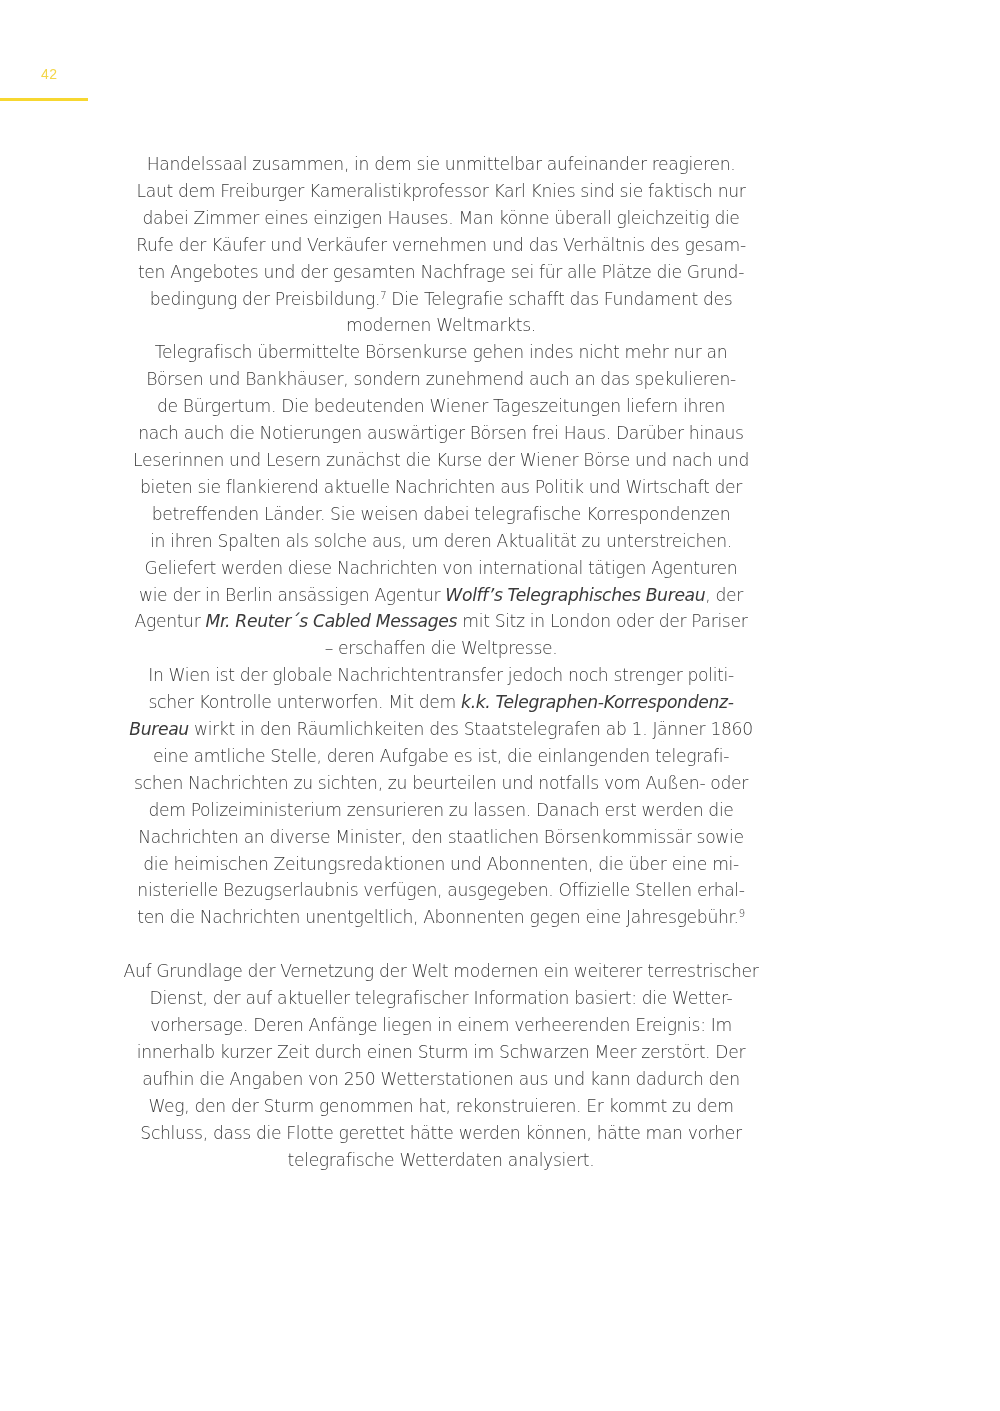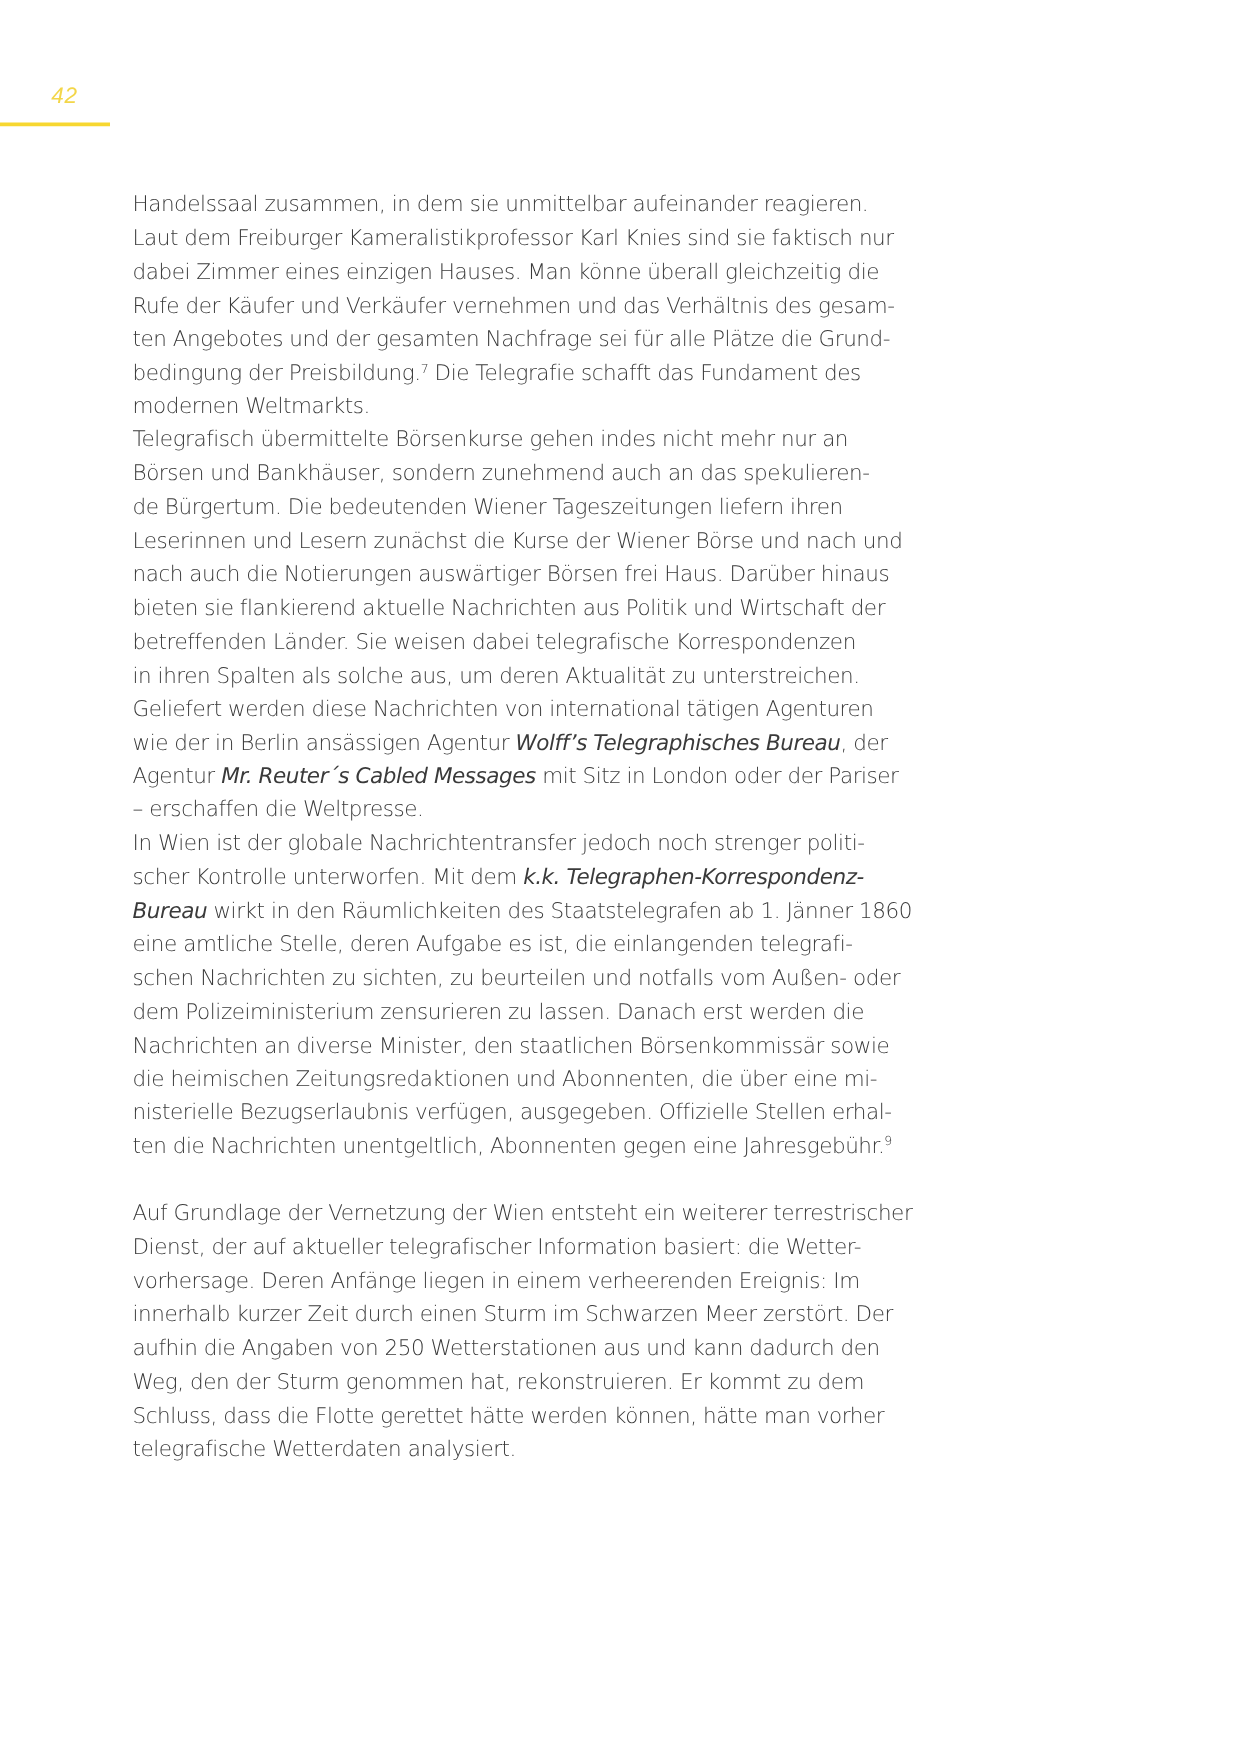--- a/index.html
+++ b/index.html
@@ -1,32 +1,32 @@
 <!DOCTYPE html>
 <html><head>
 <meta charset="utf-8">
 <style>
   html, body { margin: 0; padding: 0; background: #ffffff; }
   body { width: 1000px; height: 1411px; position: relative; overflow: hidden; }
   .page-number {
     position: absolute; left: 41px; top: 66px;
-    font-family: "Liberation Sans", sans-serif; font-size: 18px;
-    color: #f3d649; letter-spacing: 0.5px; font-style: italic;
+    font-family: "Liberation Sans", sans-serif; font-size: 14px;
+    color: #f3d649; letter-spacing: 0.5px;
   }
   .page-rule {
     position: absolute; left: 0; top: 98px; width: 88px; height: 3px;
     background: #f7d730;
   }
   .body-text {
     position: absolute; left: 106px; top: 151px; width: 670px;
     font-family: "DejaVu Sans", sans-serif; font-size: 17.2px;
     line-height: 26.9px; color: #3a3a3a; font-weight: 300;
     letter-spacing: -0.35px;
   }
-  .line { display: block; white-space: nowrap; }
+  .line { display: block; white-space: nowrap; text-align: center; }
   .para-gap { height: 26.9px; }
   sup { font-size: 10px; vertical-align: 6px; line-height: 0; }
   em { }
 </style>
 </head>
 <body>
 
 <div class="page-number">42</div>
 <div class="page-rule"></div>
 
@@ -37,22 +37,22 @@
       <span class="line"><span>dabei Zimmer eines einzigen Hauses. Man könne überall gleichzeitig die</span></span>
       <span class="line"><span>Rufe der Käufer und Verkäufer vernehmen und das Verhältnis des gesam-</span></span>
       <span class="line"><span>ten Angebotes und der gesamten Nachfrage sei für alle Plätze die Grund-</span></span>
       <span class="line"><span>bedingung der Preisbildung.</span><sup>7</sup><span> Die Telegrafie schafft das Fundament des</span></span>
       <span class="line"><span>modernen Weltmarkts.</span></span>
     </div>
     <div class="paragraph">
       <span class="line"><span>Telegrafisch übermittelte Börsenkurse gehen indes nicht mehr nur an</span></span>
       <span class="line"><span>Börsen und Bankhäuser, sondern zunehmend auch an das spekulieren-</span></span>
       <span class="line"><span>de Bürgertum. Die bedeutenden Wiener Tageszeitungen liefern ihren</span></span>
+      <span class="line"><span>nach auch die Notierungen auswärtiger Börsen frei Haus. Darüber hinaus</span></span>
       <span class="line"><span>Leserinnen und Lesern zunächst die Kurse der Wiener Börse und nach und</span></span>
-      <span class="line"><span>nach auch die Notierungen auswärtiger Börsen frei Haus. Darüber hinaus</span></span>
       <span class="line"><span>bieten sie flankierend aktuelle Nachrichten aus Politik und Wirtschaft der</span></span>
       <span class="line"><span>betreffenden Länder. Sie weisen dabei telegrafische Korrespondenzen</span></span>
       <span class="line"><span>in ihren Spalten als solche aus, um deren Aktualität zu unterstreichen.</span></span>
       <span class="line"><span>Geliefert werden diese Nachrichten von international tätigen Agenturen</span></span>
       <span class="line"><span>wie der in Berlin ansässigen Agentur </span><em>Wolff’s Telegraphisches Bureau</em><span>, der</span></span>
       <span class="line"><span>Agentur </span><em>Mr. Reuter´s Cabled Messages</em><span> mit Sitz in London oder der Pariser</span></span>
       <span class="line"><span>– erschaffen die Weltpresse.</span></span>
     </div>
     <div class="paragraph">
       <span class="line"><span>In Wien ist der globale Nachrichtentransfer jedoch noch strenger politi-</span></span>
@@ -61,21 +61,21 @@
       <span class="line"><span>eine amtliche Stelle, deren Aufgabe es ist, die einlangenden telegrafi-</span></span>
       <span class="line"><span>schen Nachrichten zu sichten, zu beurteilen und notfalls vom Außen- oder</span></span>
       <span class="line"><span>dem Polizeiministerium zensurieren zu lassen. Danach erst werden die</span></span>
       <span class="line"><span>Nachrichten an diverse Minister, den staatlichen Börsenkommissär sowie</span></span>
       <span class="line"><span>die heimischen Zeitungsredaktionen und Abonnenten, die über eine mi-</span></span>
       <span class="line"><span>nisterielle Bezugserlaubnis verfügen, ausgegeben. Offizielle Stellen erhal-</span></span>
       <span class="line"><span>ten die Nachrichten unentgeltlich, Abonnenten gegen eine Jahresgebühr.</span><sup>9</sup></span>
     </div>
     <div class="para-gap"></div>
     <div class="paragraph">
-      <span class="line"><span>Auf Grundlage der Vernetzung der Wien entsteht ein weiterer terrestrischer</span></span>
+      <span class="line"><span>Auf Grundlage der Vernetzung der Welt modernen ein weiterer terrestrischer</span></span>
       <span class="line"><span>Dienst, der auf aktueller telegrafischer Information basiert: die Wetter-</span></span>
       <span class="line"><span>vorhersage. Deren Anfänge liegen in einem verheerenden Ereignis: Im</span></span>
       <span class="line"><span>innerhalb kurzer Zeit durch einen Sturm im Schwarzen Meer zerstört. Der</span></span>
       <span class="line"><span>aufhin die Angaben von 250 Wetterstationen aus und kann dadurch den</span></span>
       <span class="line"><span>Weg, den der Sturm genommen hat, rekonstruieren. Er kommt zu dem</span></span>
       <span class="line"><span>Schluss, dass die Flotte gerettet hätte werden können, hätte man vorher</span></span>
       <span class="line"><span>telegrafische Wetterdaten analysiert.</span></span>
     </div>
   </div>
 

